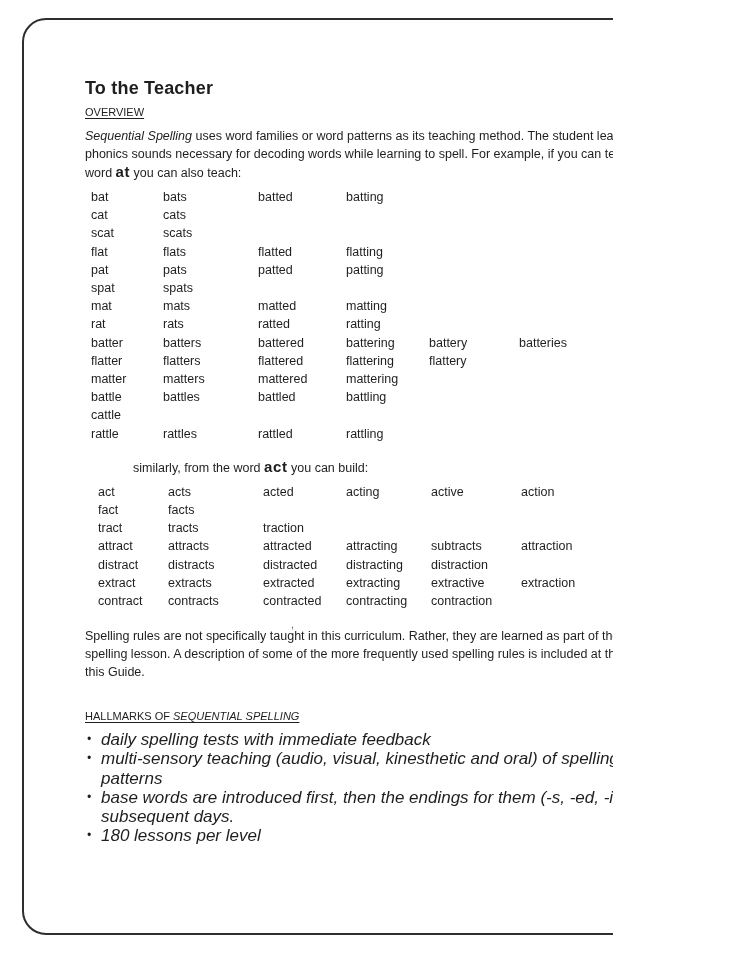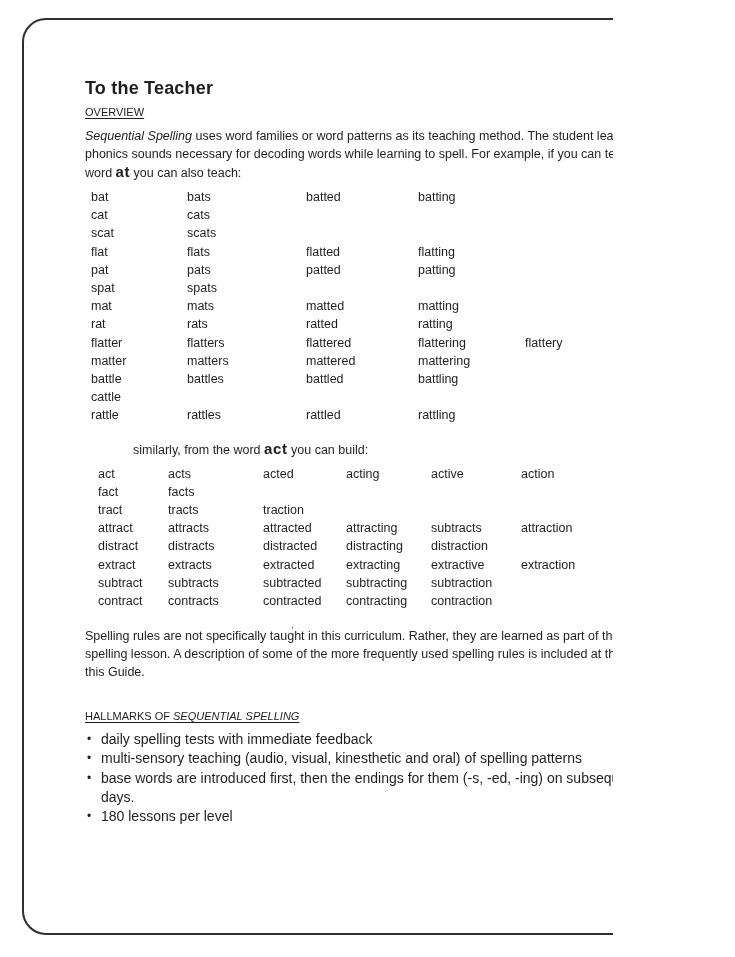--- a/index.html
+++ b/index.html
@@ -56,35 +56,36 @@
     font-weight: bold;
     letter-spacing: 0.6px;
   }
   .word-table {
     margin-top: 6px;
     font-size: 12.5px;
   }
   .at-table  { margin-left: 6px; }
   .act-table { margin-left: 13px; }
   .word-row  { display: grid; line-height: 18.2px; }
-  .at-table  .word-row { grid-template-columns: 72px 95px 88px 83px 90px 1fr; gap: 24px; }
+  .at-table  .word-row { grid-template-columns: 72px 95px 88px 83px 90px 1fr; }
   .act-table .word-row { grid-template-columns: 70px 95px 83px 85px 90px 1fr; }
   .similarly { margin-top: 15px; margin-left: 48px; }
   .closing   { margin-top: 17px; }
   .hallmarks-heading { margin-top: 29px; }
   .bullets {
     list-style: none;
     margin: 8px 0 0 0;
     padding: 0;
   }
   .bullets li {
-    font-size: 14px;
+    font-size: 17px;
     line-height: 19.2px;
     padding-left: 16px;
     position: relative;
+    font-style: italic;
   }
   .bullets li::before {
     content: "\2022";
     position: absolute;
     left: 2px;
     top: 0;
     font-size: 12px;
     color: #1e1e1e;
   }
   .page-number {
@@ -175,20 +176,28 @@
           <span class="word-cell"></span>
           <span class="word-cell"></span>
         </div>
         <div class="word-row">
           <span class="word-cell">rat</span>
           <span class="word-cell">rats</span>
           <span class="word-cell">ratted</span>
           <span class="word-cell">ratting</span>
           <span class="word-cell"></span>
           <span class="word-cell"></span>
+        </div>
+        <div class="word-row">
+          <span class="word-cell">batter</span>
+          <span class="word-cell">batters</span>
+          <span class="word-cell">battered</span>
+          <span class="word-cell">battering</span>
+          <span class="word-cell">battery</span>
+          <span class="word-cell">batteries</span>
         </div>
         <div class="word-row">
           <span class="word-cell">flatter</span>
           <span class="word-cell">flatters</span>
           <span class="word-cell">flattered</span>
           <span class="word-cell">flattering</span>
           <span class="word-cell">flattery</span>
           <span class="word-cell"></span>
         </div>
         <div class="word-row">
@@ -270,28 +279,20 @@
         </div>
         <div class="word-row">
           <span class="word-cell">extract</span>
           <span class="word-cell">extracts</span>
           <span class="word-cell">extracted</span>
           <span class="word-cell">extracting</span>
           <span class="word-cell">extractive</span>
           <span class="word-cell">extraction</span>
         </div>
         <div class="word-row">
-          <span class="word-cell">subtract</span>
-          <span class="word-cell">subtracts</span>
-          <span class="word-cell">subtracted</span>
-          <span class="word-cell">subtracting</span>
-          <span class="word-cell">subtraction</span>
-          <span class="word-cell"></span>
-        </div>
-        <div class="word-row">
           <span class="word-cell">contract</span>
           <span class="word-cell">contracts</span>
           <span class="word-cell">contracted</span>
           <span class="word-cell">contracting</span>
           <span class="word-cell">contraction</span>
           <span class="word-cell"></span>
         </div>
       </div>
 
     <p class="para closing">Spelling rules are not specifically taught in this curriculum. Rather, they are learned as part of the daily spelling lesson.  A description of some of the more frequently used spelling rules is included at the end of this Guide.</p>

